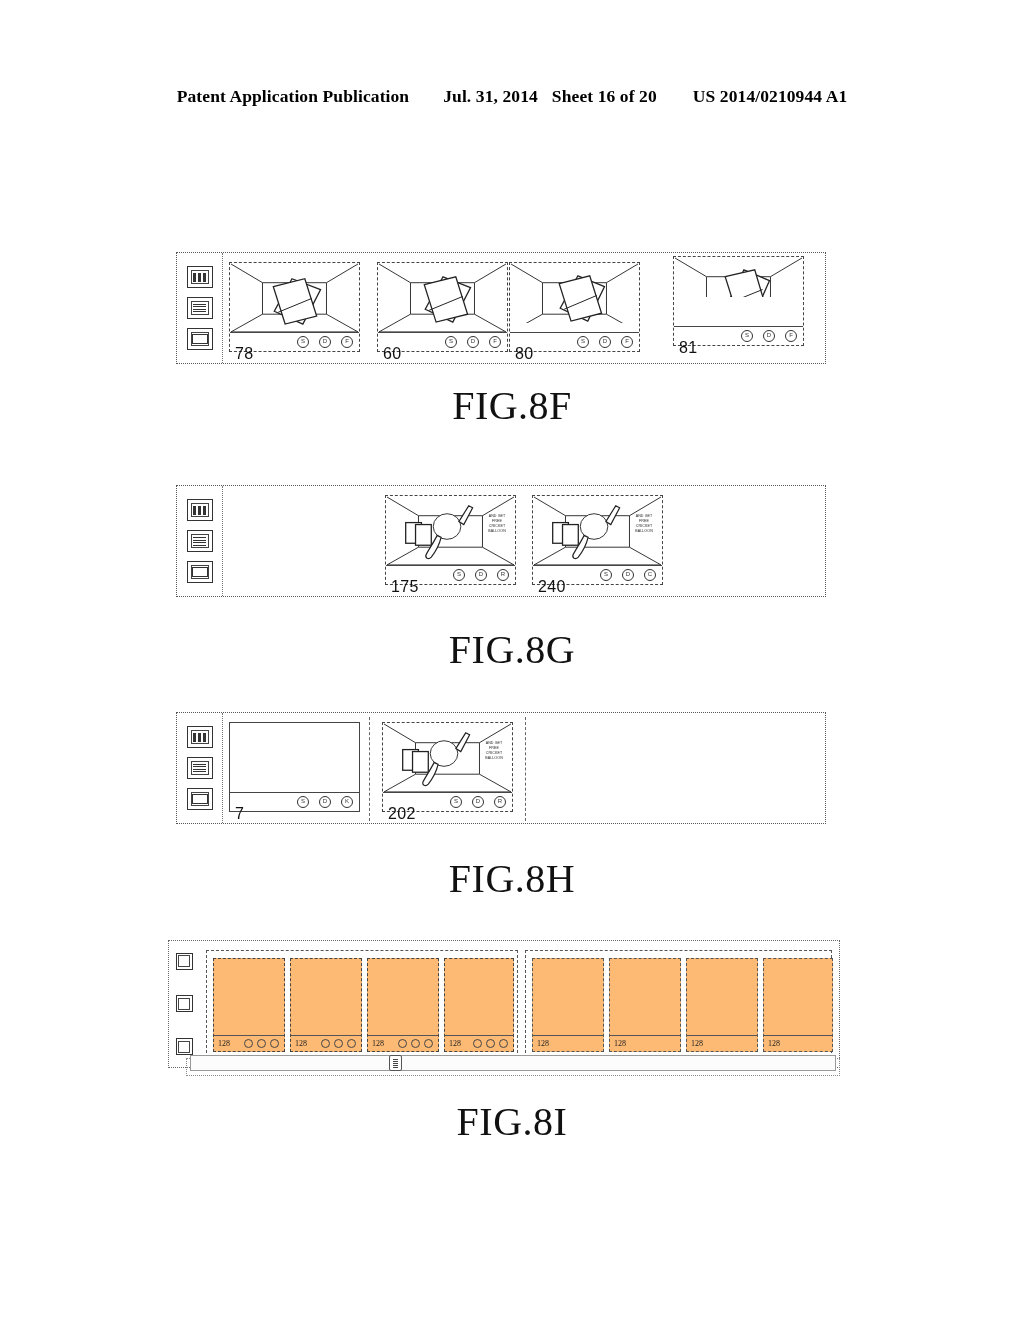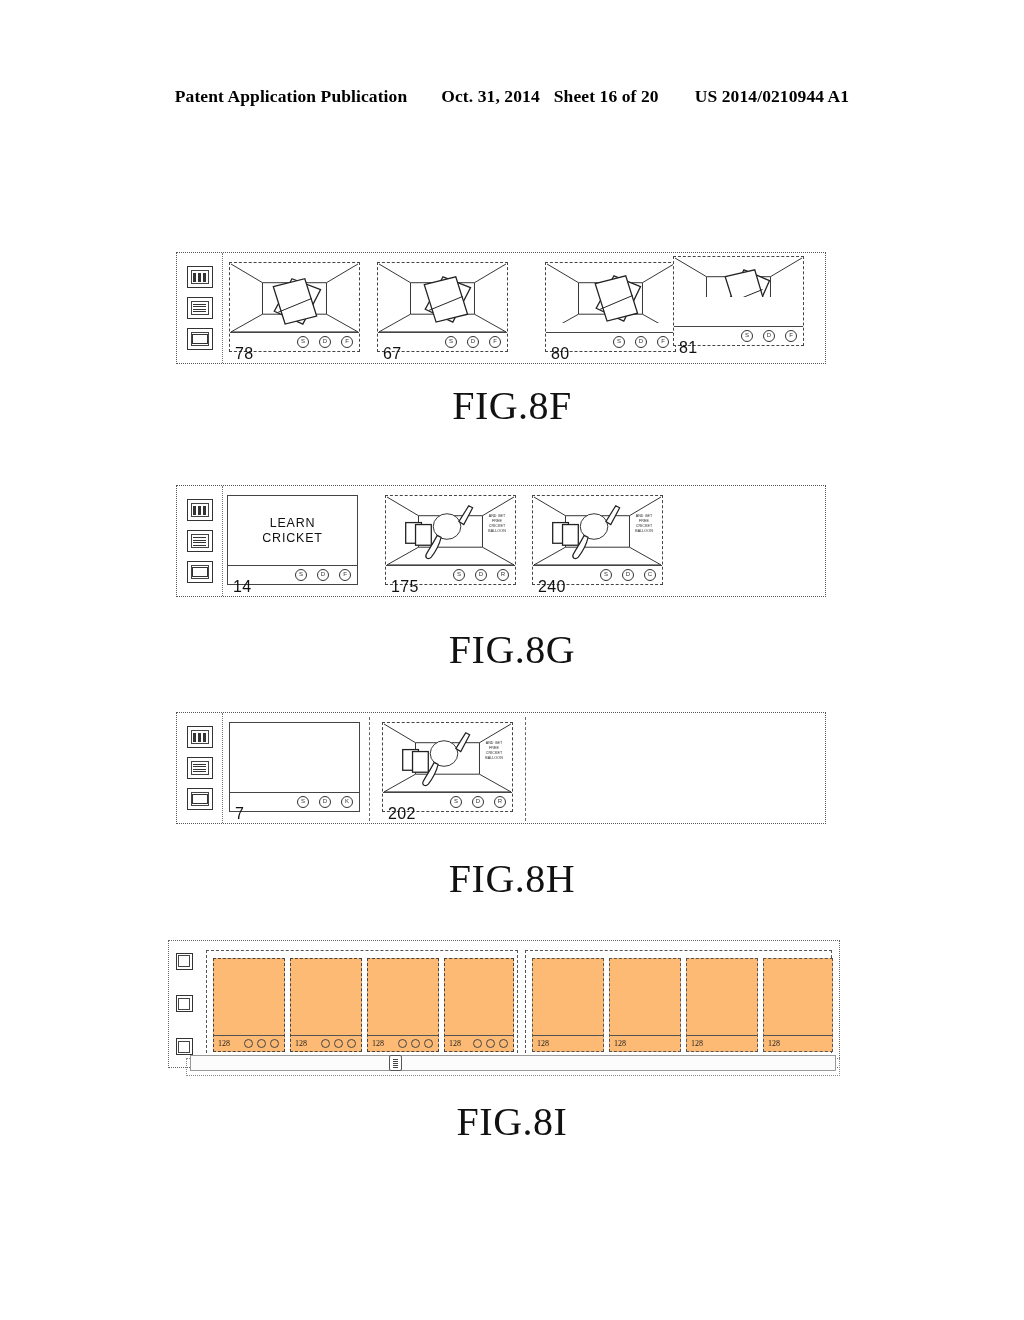--- a/index.html
+++ b/index.html
@@ -133,21 +133,21 @@
   .irail-ico i{display:block;width:10px;height:10px;border:1px solid #444;}
 </style>
 </head>
 <body>
 
 <div class="page">
 
   <div class="hdr">
     <span>Patent Application Publication</span>
     <span class="gap1"></span>
-    <span>Oct. 31, 2014</span>
+    <span>Jul. 31, 2014</span>
     <span class="gap2"></span>
     <span>Sheet 16 of 20</span>
     <span class="gap3"></span>
     <span>US 2014/0210944 A1</span>
   </div>
 
   <div class="panel panel-border" style="left:176px;top:252px;width:650px;height:112px;">
     <div class="rail">
       <div class="rail-ico">
         <div class="inner">
@@ -198,30 +198,30 @@
           <polyline points="1,70 33,52 98,52 130,70" fill="none" stroke="#333" stroke-width="1"></polyline>
           <line x1="33" y1="20" x2="33" y2="52" stroke="#333" stroke-width="1"></line>
           <line x1="98" y1="20" x2="98" y2="52" stroke="#333" stroke-width="1"></line>
           <line x1="1" y1="70" x2="130" y2="70" stroke="#333" stroke-width="1"></line>
           <polygon points="66,14 94,25 76,60 48,47" fill="#fff" stroke="#222" stroke-width="1.3"></polygon>
           <polygon points="47,22 79,14 91,52 59,60" fill="#fff" stroke="#222" stroke-width="1.3"></polygon>
           <line x1="52" y1="48" x2="86" y2="34" stroke="#222" stroke-width="1"></line>
         </svg>
       </div>
       <div class="card-foot">
-        <span class="card-num">67</span>
+        <span class="card-num">60</span>
         <span class="dots">
           <span class="dot">S</span>
           <span class="dot">D</span>
           <span class="dot">F</span>
         </span>
       </div>
     </div>
 
-    <div class="card" style="left:368px;top:9px;width:131px;height:90px;gap:9px;">
+    <div class="card" style="left:332px;top:9px;width:131px;height:90px;gap:9px;">
       <div class="card-body">
         <svg class="room" viewBox="0 0 131 71" preserveAspectRatio="none">
           <polyline points="1,1 33,20 98,20 130,1" fill="none" stroke="#333" stroke-width="1"></polyline>
           <polyline points="1,70 33,52 98,52 130,70" fill="none" stroke="#333" stroke-width="1"></polyline>
           <line x1="33" y1="20" x2="33" y2="52" stroke="#333" stroke-width="1"></line>
           <line x1="98" y1="20" x2="98" y2="52" stroke="#333" stroke-width="1"></line>
           <line x1="1" y1="70" x2="130" y2="70" stroke="#333" stroke-width="1"></line>
           <polygon points="69,13 96,24 79,59 51,46" fill="#fff" stroke="#222" stroke-width="1.3"></polygon>
           <polygon points="50,21 81,13 93,51 62,59" fill="#fff" stroke="#222" stroke-width="1.3"></polygon>
           <line x1="55" y1="47" x2="88" y2="33" stroke="#222" stroke-width="1"></line>
@@ -276,36 +276,20 @@
             <div class="lines"></div>
           </div>
       </div>
       <div class="rail-ico">
         <div class="inner">
             <div class="film"></div>
           </div>
       </div>
     </div>
 
-    <div class="card solidline" style="left:50px;top:9px;width:131px;height:90px;">
-      <div class="card-body">
-        <div class="learn">
-          <span>LEARN</span>
-          <span>CRICKET</span>
-        </div>
-      </div>
-      <div class="card-foot">
-        <span class="card-num">14</span>
-        <span class="dots">
-          <span class="dot">S</span>
-          <span class="dot">D</span>
-          <span class="dot">F</span>
-        </span>
-      </div>
-    </div>
 
     <div class="card" style="left:208px;top:9px;width:131px;height:90px;">
       <div class="card-body">
         <svg class="room" viewBox="0 0 131 71" preserveAspectRatio="none">
           <polyline points="1,1 33,20 98,20 130,1" fill="none" stroke="#333" stroke-width="1"></polyline>
           <polyline points="1,70 33,52 98,52 130,70" fill="none" stroke="#333" stroke-width="1"></polyline>
           <line x1="33" y1="20" x2="33" y2="52" stroke="#333" stroke-width="1"></line>
           <line x1="98" y1="20" x2="98" y2="52" stroke="#333" stroke-width="1"></line>
           <line x1="1" y1="70" x2="130" y2="70" stroke="#333" stroke-width="1"></line>
           <ellipse cx="62" cy="31" rx="14" ry="13" fill="#fff" stroke="#333" stroke-width="1"></ellipse>

